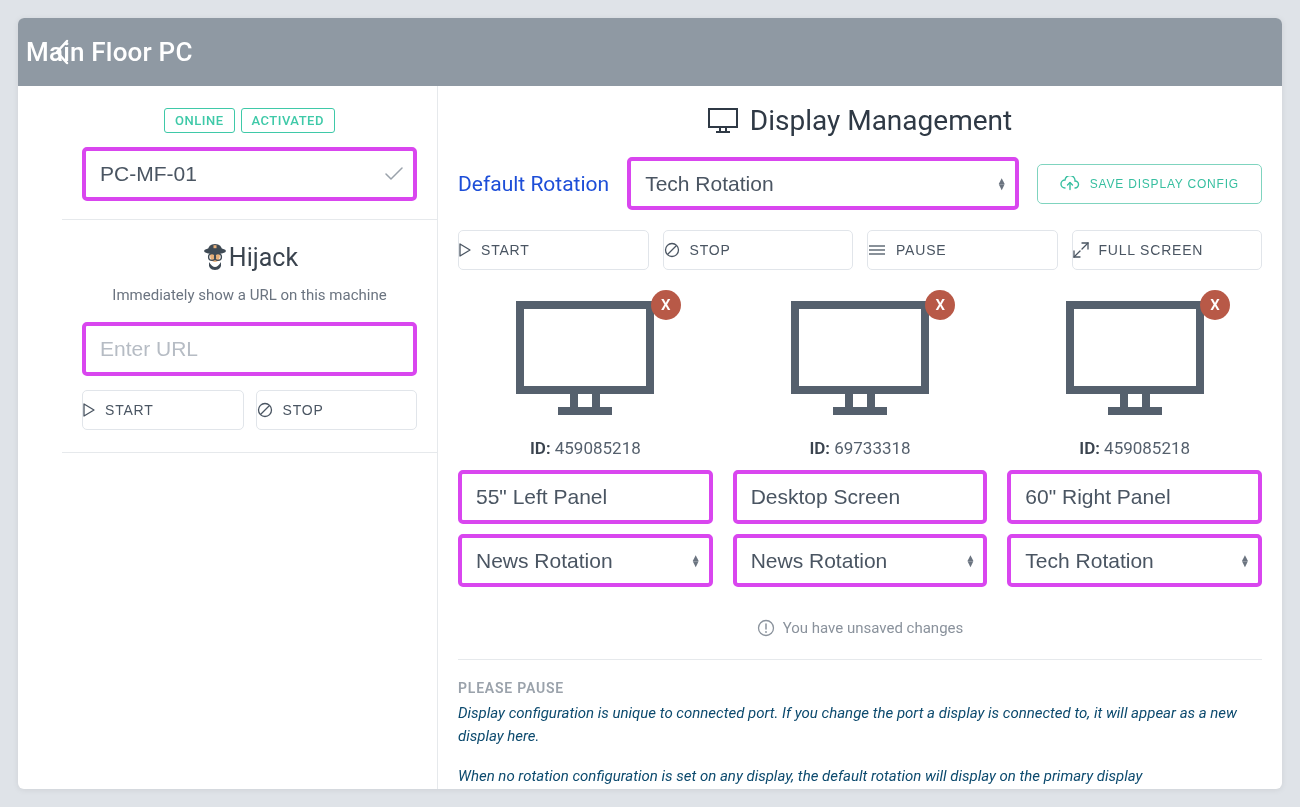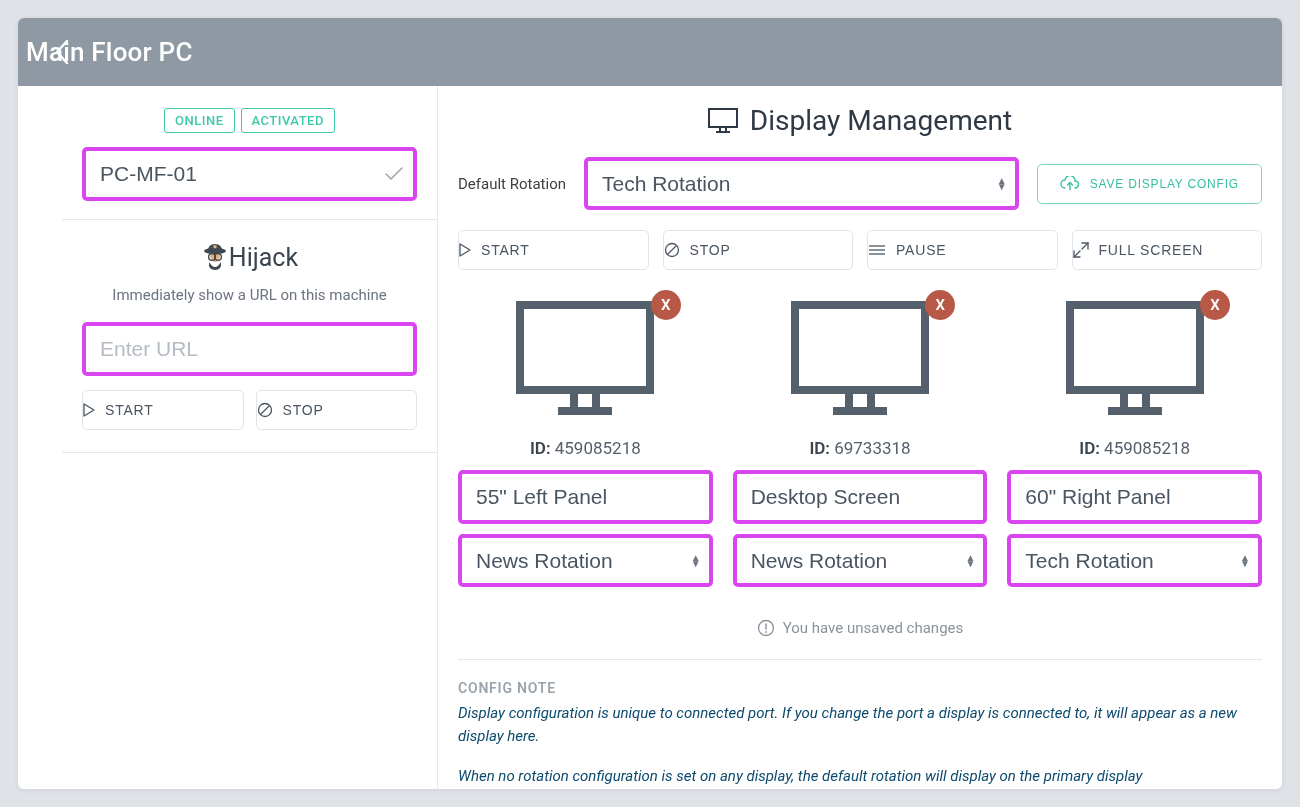--- a/index.html
+++ b/index.html
@@ -158,22 +158,22 @@
     font-weight: 400;
     color: #2f3945;
   }
   .config-row {
     display: flex;
     align-items: center;
     gap: 18px;
     margin-bottom: 20px;
   }
   .config-label {
-    color: #404040;
-    font-size: 15px;
+    color: #1d4ed8;
+    font-size: 21px;
     white-space: nowrap;
   }
   .select-wrap {
     position: relative;
     flex: 1;
   }
   .select { appearance: none; -webkit-appearance: none; cursor: pointer; padding-right: 34px;}
   .select-caret {
     position: absolute;
     right: 12px;
@@ -491,21 +491,21 @@
               <circle cx="9" cy="9" r="7.5" fill="none" stroke="#8a929c" stroke-width="1.3"></circle>
               <line x1="9" y1="5" x2="9" y2="10" stroke="#8a929c" stroke-width="1.5" stroke-linecap="round"></line>
               <circle cx="9" cy="13" r="0.9" fill="#8a929c"></circle>
             </svg>
         </span>
         <span>You have unsaved changes</span>
       </div>
 
       <hr class="divider">
 
-      <div class="note-heading">CONFIG NOTE</div>
+      <div class="note-heading">PLEASE PAUSE</div>
       <p class="note-text">Display configuration is unique to connected port. If you change the port a display is connected to, it will appear as a new display here.</p>
       <p class="note-text">When no rotation configuration is set on any display, the default rotation will display on the primary display</p>
 
     </div>
 
   </div>
 
 </div>
 
 </body></html>

